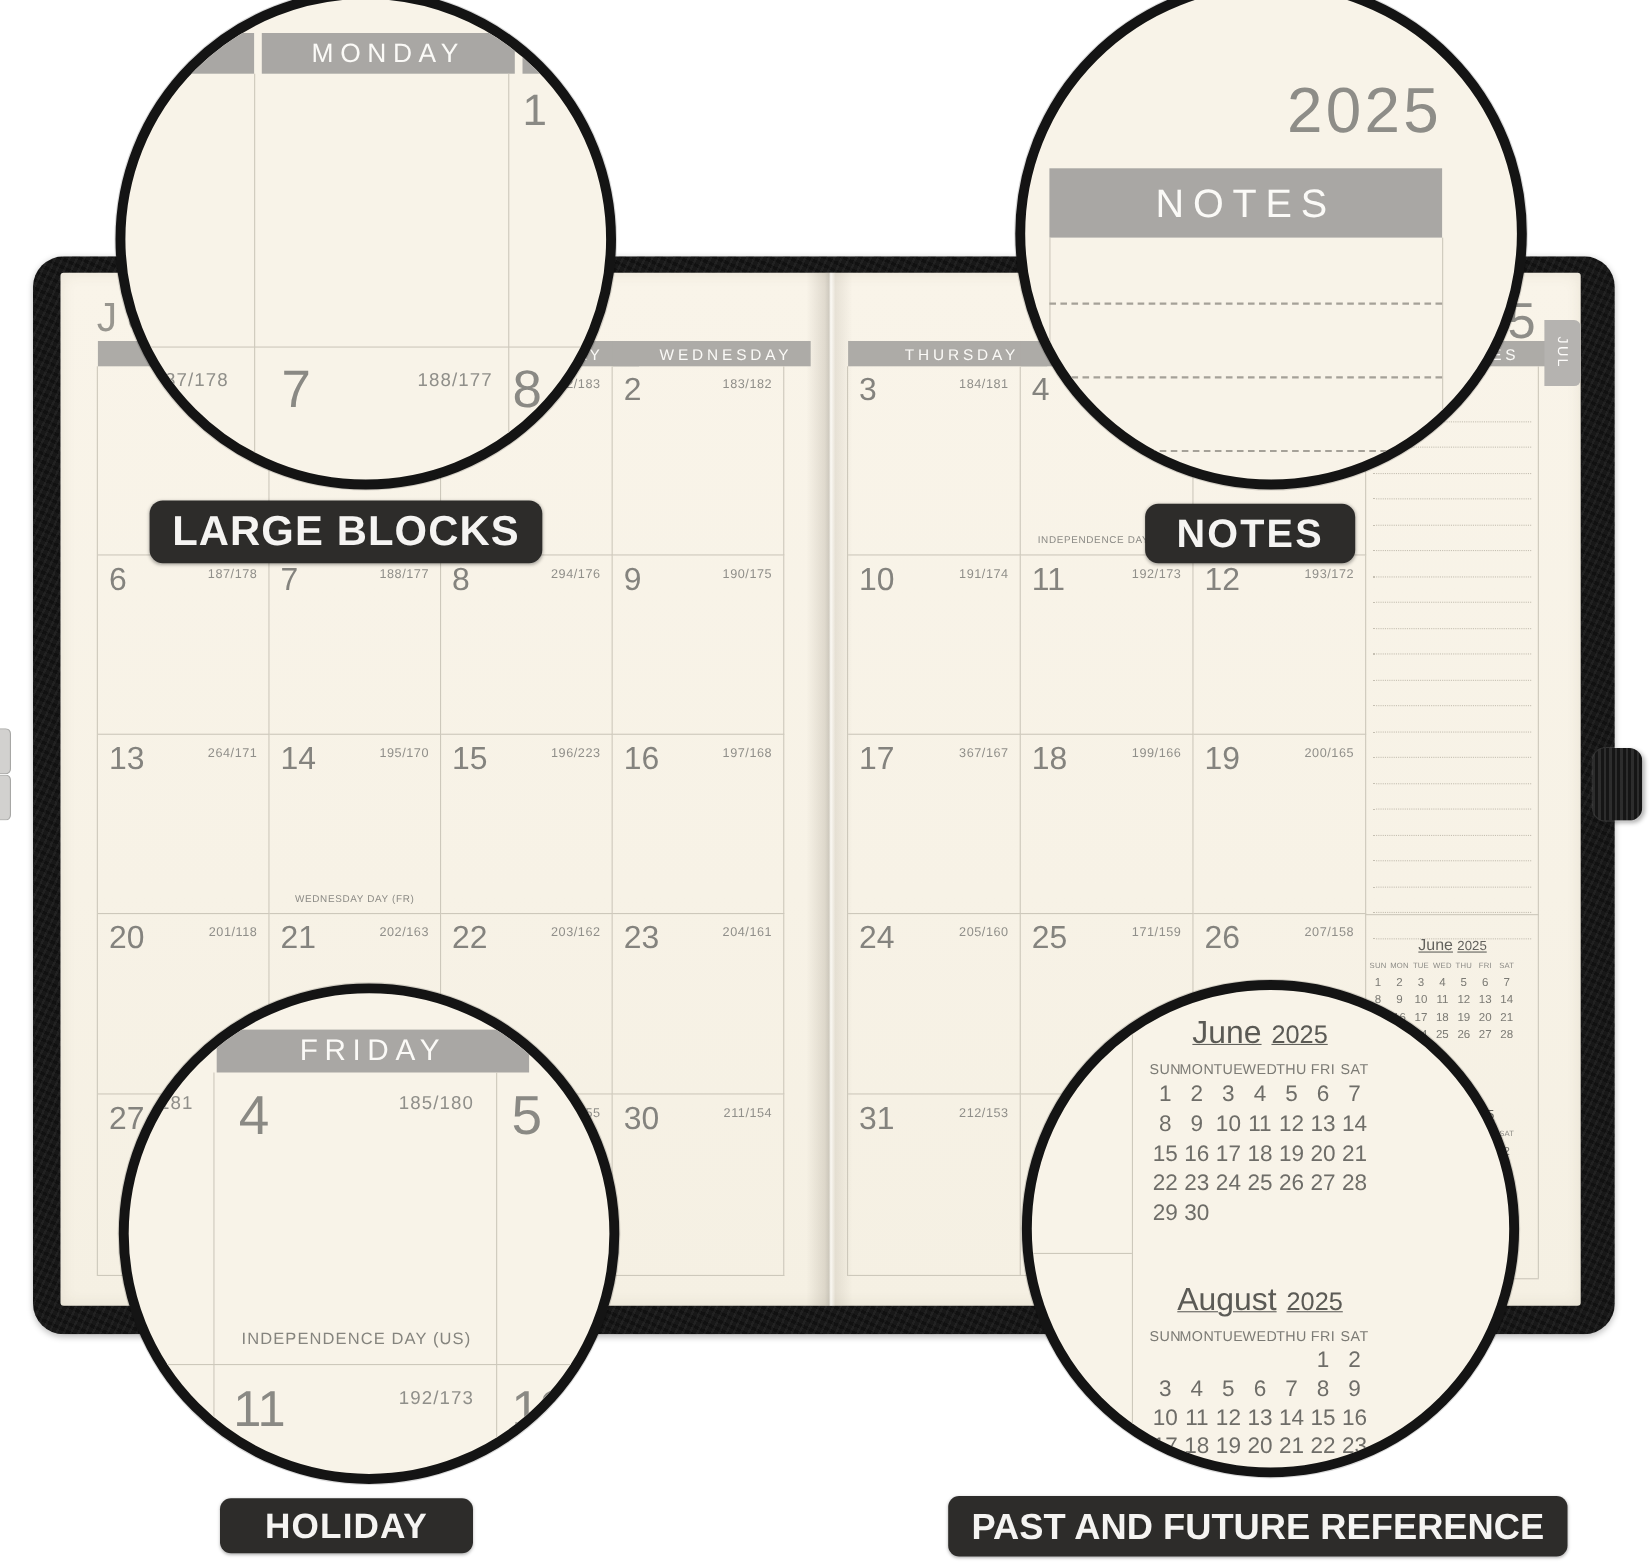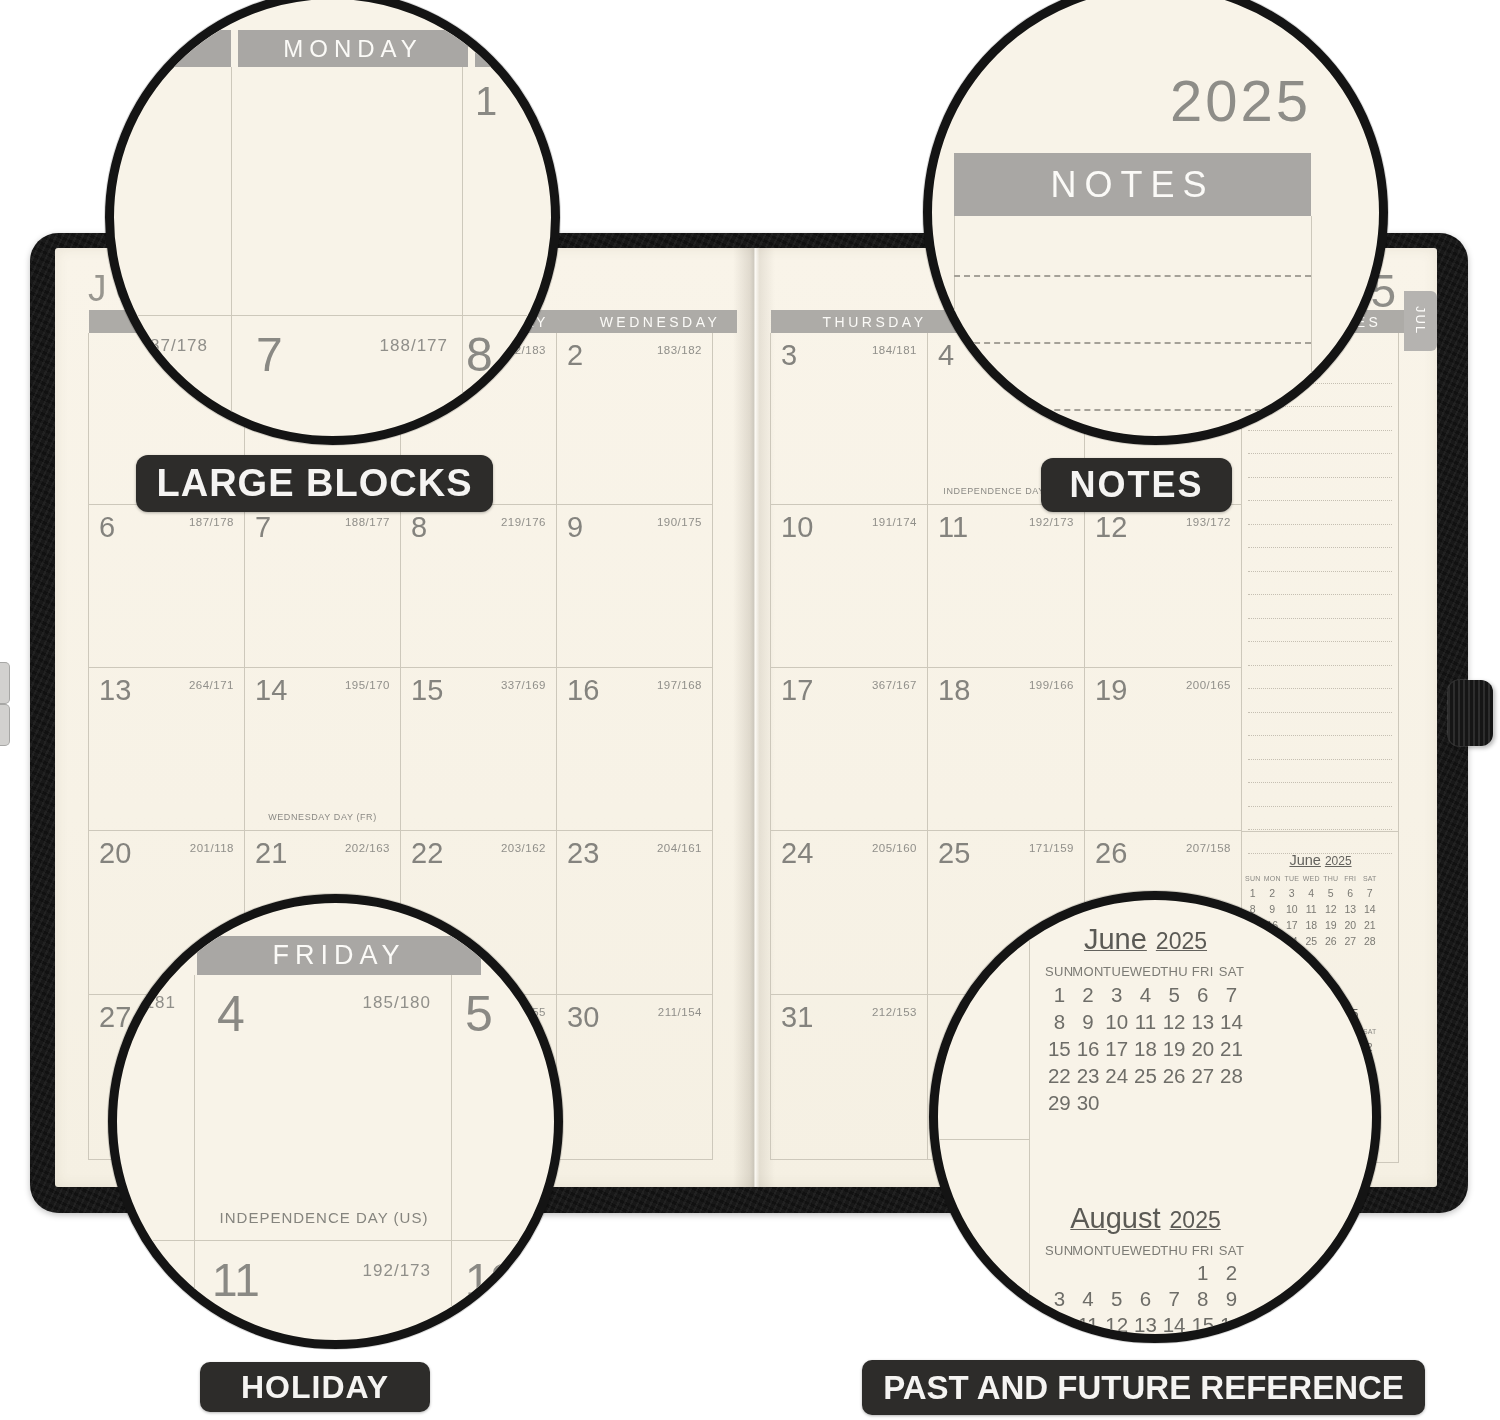--- a/index.html
+++ b/index.html
@@ -155,38 +155,38 @@
     <div class="cell">
       <span class="d">6</span>
       <span class="n">187/178</span>
     </div>
     <div class="cell">
       <span class="d">7</span>
       <span class="n">188/177</span>
     </div>
     <div class="cell">
       <span class="d">8</span>
-      <span class="n">219/176</span>
+      <span class="n">294/176</span>
     </div>
     <div class="cell">
       <span class="d">9</span>
       <span class="n">190/175</span>
     </div>
     <div class="cell">
       <span class="d">13</span>
       <span class="n">264/171</span>
     </div>
     <div class="cell">
       <span class="d">14</span>
       <span class="n">195/170</span>
       <div class="h">WEDNESDAY DAY (FR)</div>
     </div>
     <div class="cell">
       <span class="d">15</span>
-      <span class="n">337/169</span>
+      <span class="n">196/223</span>
     </div>
     <div class="cell">
       <span class="d">16</span>
       <span class="n">197/168</span>
     </div>
     <div class="cell">
       <span class="d">20</span>
       <span class="n">201/118</span>
     </div>
     <div class="cell">
@@ -496,21 +496,21 @@
         <span>28</span>
         <span>29</span>
         <span>30</span>
         <span></span>
         <span></span>
         <span></span>
         <span></span>
         <span></span>
       </div>
   </div>
-  <div class="abs mini-zoom aug" style="left:107px;top:266px;width:201px;margin-top:36px;">
+  <div class="abs mini-zoom aug" style="left:107px;top:266px;width:201px;">
     <div class="mini-title"><span class="m">August</span><span class="y">2025</span></div>
     <div class="mini-dow">
         <span>SUN</span>
         <span>MON</span>
         <span>TUE</span>
         <span>WED</span>
         <span>THU</span>
         <span>FRI</span>
         <span>SAT</span>
       </div>

